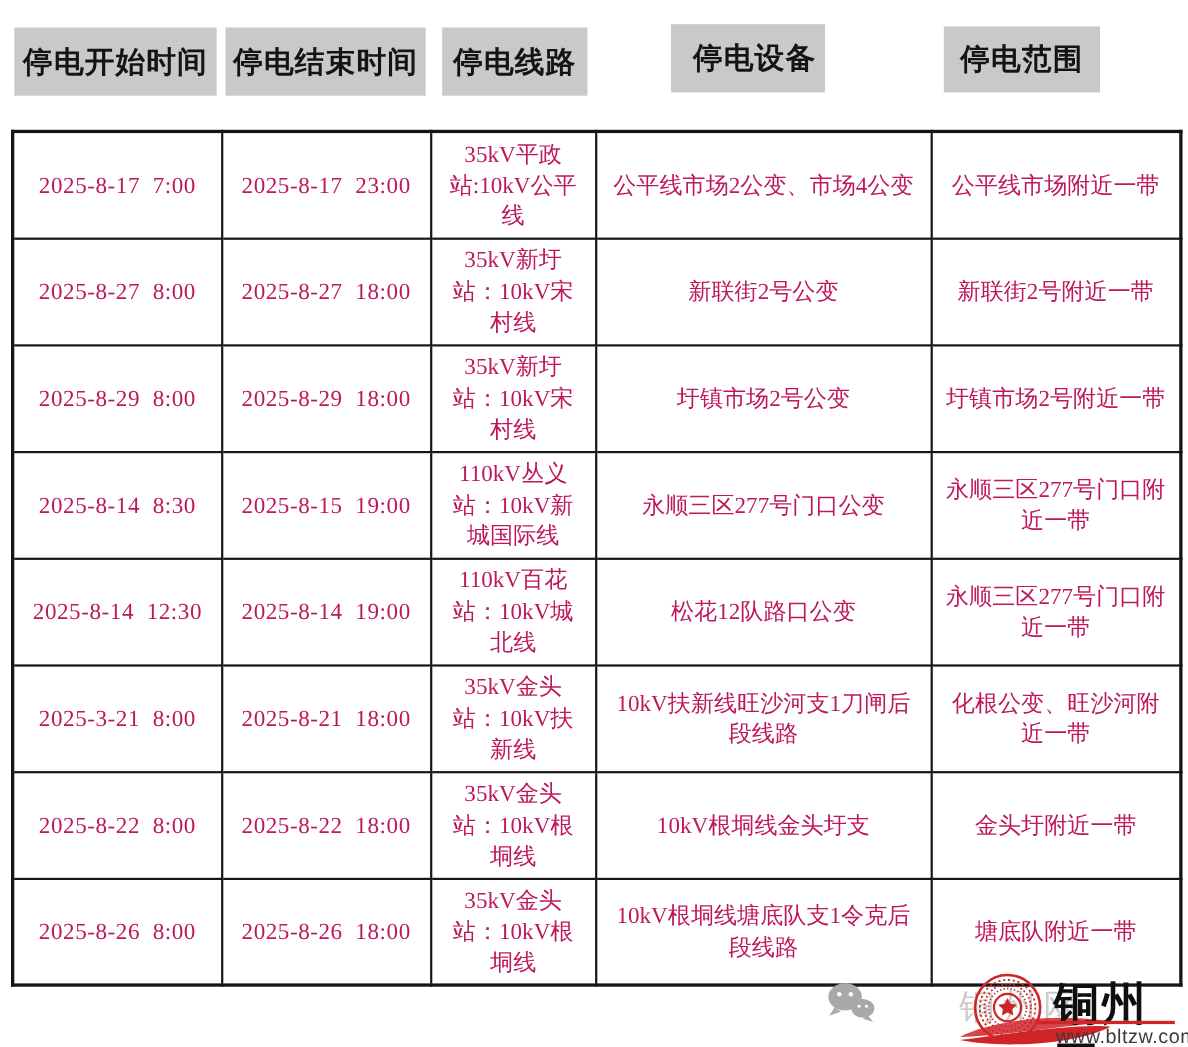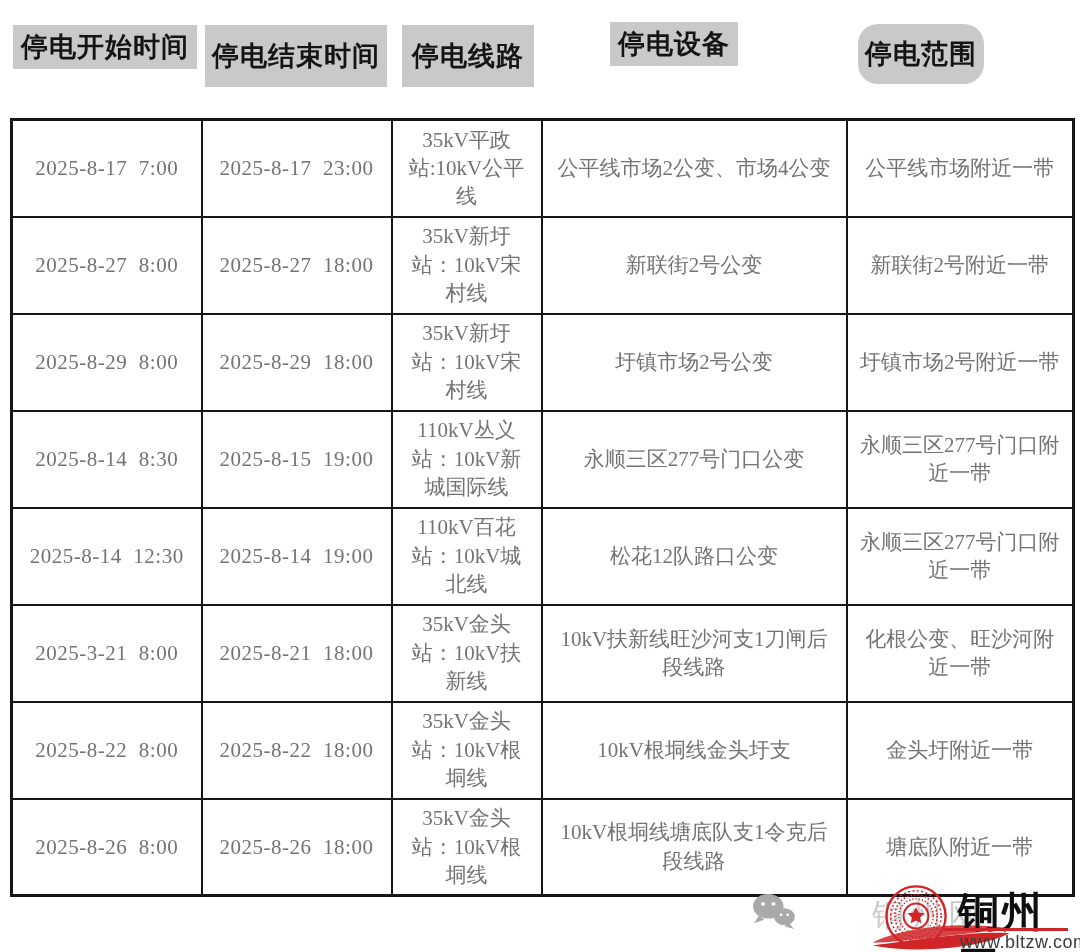--- a/index.html
+++ b/index.html
@@ -15,41 +15,41 @@
   .chip{
     position:absolute;
     background:var(--chip-bg);
     color:#141414;
     font-size:27px;
     font-weight:600;
     letter-spacing:1px;
     display:flex;align-items:center;justify-content:center;
     font-family:"Liberation Sans",sans-serif;
   }
-  .chip-0{left:13px;  top:25px; width:184px; height:44px;}
+  .chip-0{left:13px;  top:25px; width:184px; height:62px;}
   .chip-1{left:205px; top:25px; width:182px; height:62px;}
   .chip-2{left:402px; top:25px; width:132px; height:62px;font-family:Liberation Serif, serif;}
-  .chip-3{left:610px; top:22px; width:128px; height:44px;}
-  .chip-4{left:858px; top:24px; width:126px; height:60px;border-radius:20px;}
+  .chip-3{left:610px; top:22px; width:128px; height:62px;padding-left:12px;}
+  .chip-4{left:858px; top:24px; width:142px; height:60px;}
 
   
   table.outage-table{
     position:absolute;
     left:10px; top:118px;
     width:1062px;
     border-collapse:collapse;
     table-layout:fixed;
     border:3px solid var(--line-color);
   }
   table.outage-table td{
     border:2px solid var(--line-color);
     height:97px;
     text-align:center;
     vertical-align:middle;
-    color:#737373;
+    color:#be185d;
     font-family:"Liberation Serif",serif;
     font-size:21px;
     line-height:1.35;
     padding:2px 10px;
     box-sizing:border-box;
   }
   td.col-start, td.col-end{
     font-size:22px;
     white-space:pre;
     letter-spacing:0.5px;

